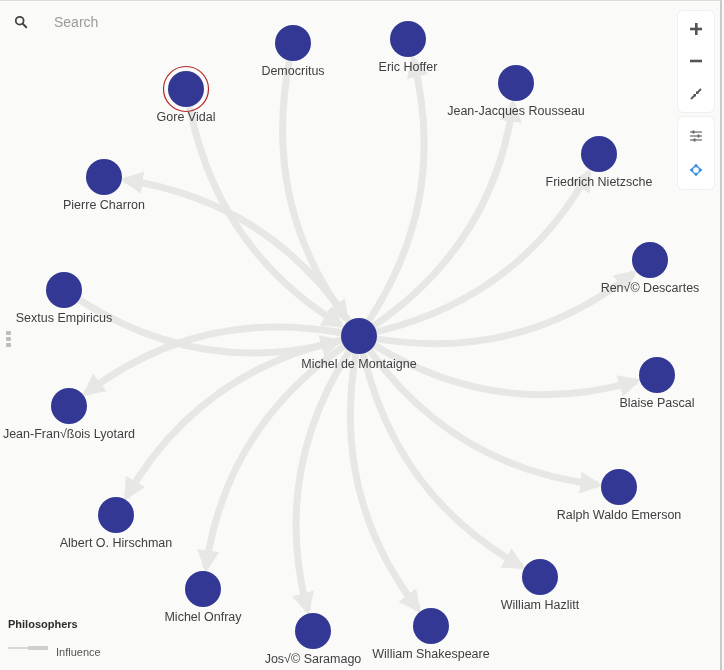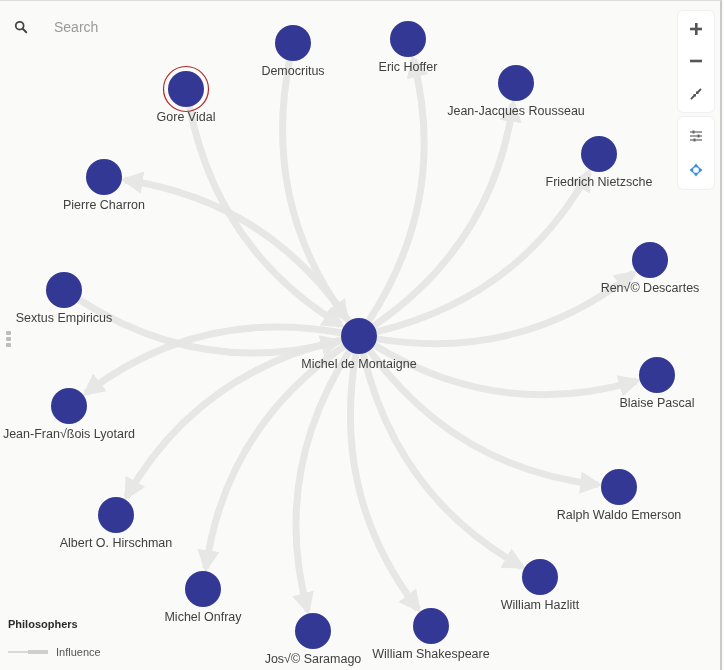--- a/index.html
+++ b/index.html
@@ -14,41 +14,41 @@
     border-top: 1px solid #dcdcdc; border-right: 2px solid #c9c9c9;
     box-sizing: border-box; background: #fafaf9;
   }
   #graph { position: absolute; left: 0; top: 0; width: 724px; height: 670px; }
   .edge { fill: none; stroke: #e6e6e5; stroke-width: 7; stroke-linecap: butt; opacity: 0.92; }
   .node circle.dot { fill: #323894; }
   .node circle.sel { fill: none; stroke: #b3262b; stroke-width: 1.2; }
   .node text { font-size: 12.5px; fill: #3f3f3f; text-anchor: middle; font-family: "Liberation Sans", "DejaVu Sans", sans-serif; }
   .search {
     position: absolute; left: 14px; top: 14px; width: 220px; height: 26px;
-    display: flex; align-items: center; gap: 26px;
+    display: flex; align-items: flex-start; gap: 26px;
   }
   .search svg { width: 16px; height: 16px; }
   .search input {
     border: none; outline: none; background: transparent; font-size: 14px;
     color: #333; width: 180px; padding: 0;
     font-family: "Liberation Sans", "DejaVu Sans", sans-serif;
   }
   .search input::placeholder { color: #9a9a9a; }
   .ctrl-group {
     position: absolute; right: 10px; width: 36px; background: #ffffff;
     border-radius: 5px; box-shadow: 0 0 0 1px #f0f0f0;
     display: flex; flex-direction: column; align-items: center;
   }
   .ctrl-group .btn {
     width: 36px; height: 29px; display: flex; align-items: center; justify-content: center;
     cursor: pointer;
   }
   .legend { position: absolute; left: 8px; top: 618px; }
   .legend .title { font-size: 11px; font-weight: bold; color: #2c2c2c; margin-bottom: 16px; }
-  .legend .row { display: flex; align-items: center; gap: 8px; font-size: 11px; color: #555; }
+  .legend .row { display: flex; gap: 8px; font-size: 11px; color: #555; }
   .legend .line { position: relative; width: 40px; height: 4px; }
   .legend .line .thin { position: absolute; left: 0; top: 1px; width: 20px; height: 1.5px; background: #d8d8d8; }
   .legend .line .thick { position: absolute; left: 20px; top: 0; width: 20px; height: 4px; background: #cfcfcf; }
   .handle { position: absolute; left: 6px; top: 331px; width: 5px; height: 16px; display: flex; flex-direction: column; justify-content: space-between; }
   .handle span { width: 5px; height: 4px; background: #bdbdbd; border-radius: 1px; }
 </style>
 </head>
 <body>
 
 <div class="frame"></div>

